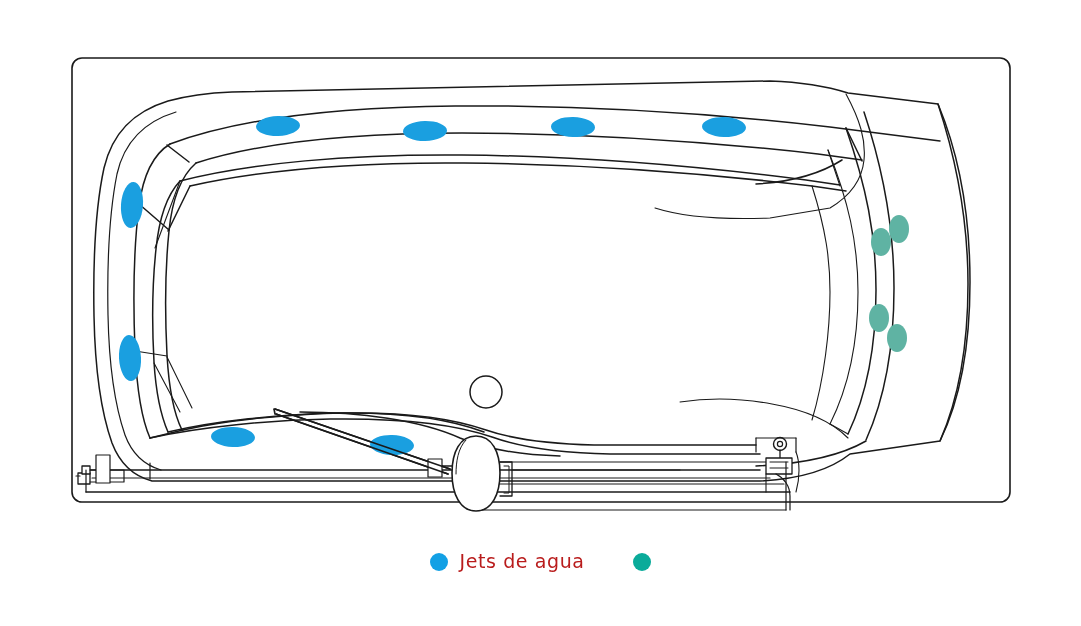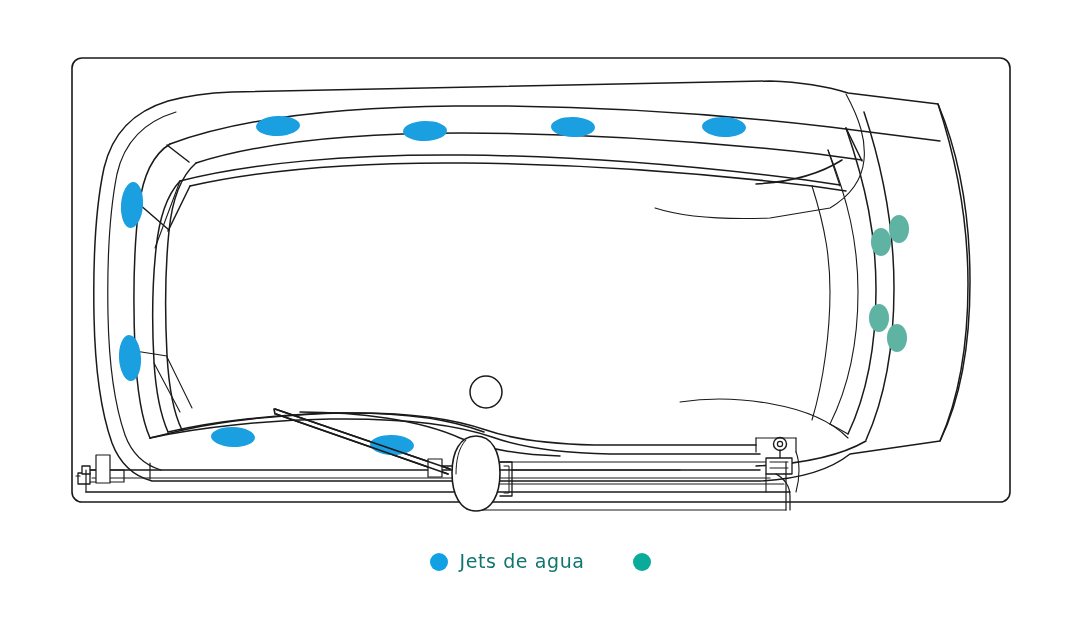--- a/index.html
+++ b/index.html
@@ -260,20 +260,20 @@
 
     <g fill="none" stroke="#1a1a1a" stroke-linecap="round">
       <path d="M 275,409 L 450,469" stroke-width="1.6"></path>
       <path d="M 276,414 L 448,474" stroke-width="1.6"></path>
     </g>
   </svg>
 
   <div class="legend">
     <div class="legend-item">
       <span class="legend-dot" style="background:#12a0e5"></span>
-      <span class="legend-label" style="color: #0f766e;">Jets de agua</span>
+      <span class="legend-label" style="color: #b91c1c;">Jets de agua</span>
     </div>
     <div class="legend-item">
       <span class="legend-dot" style="background:#0aab9a"></span>
     </div>
   </div>
 
 </div>
 
 </body></html>

